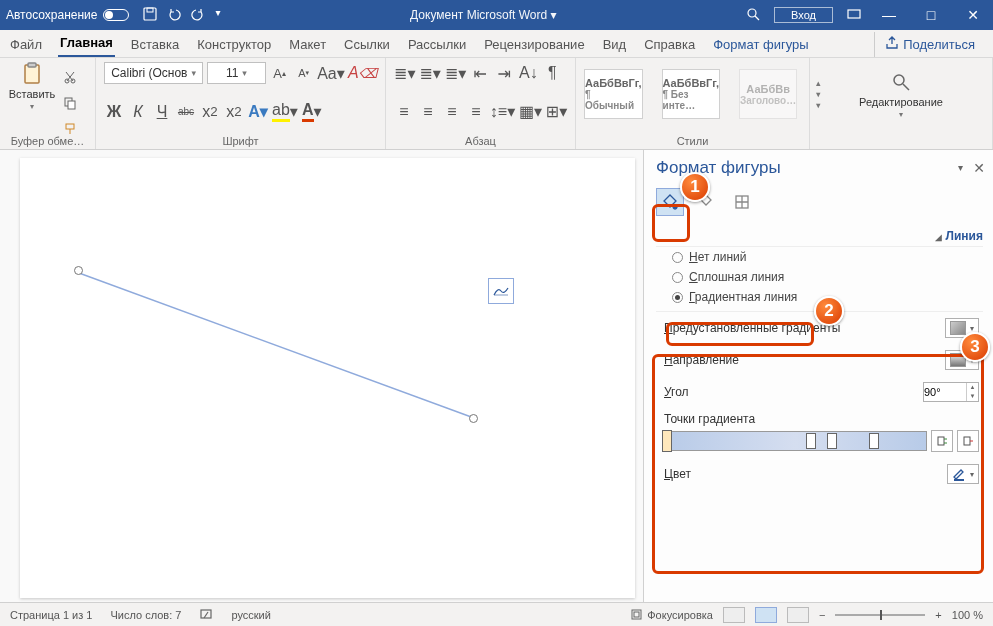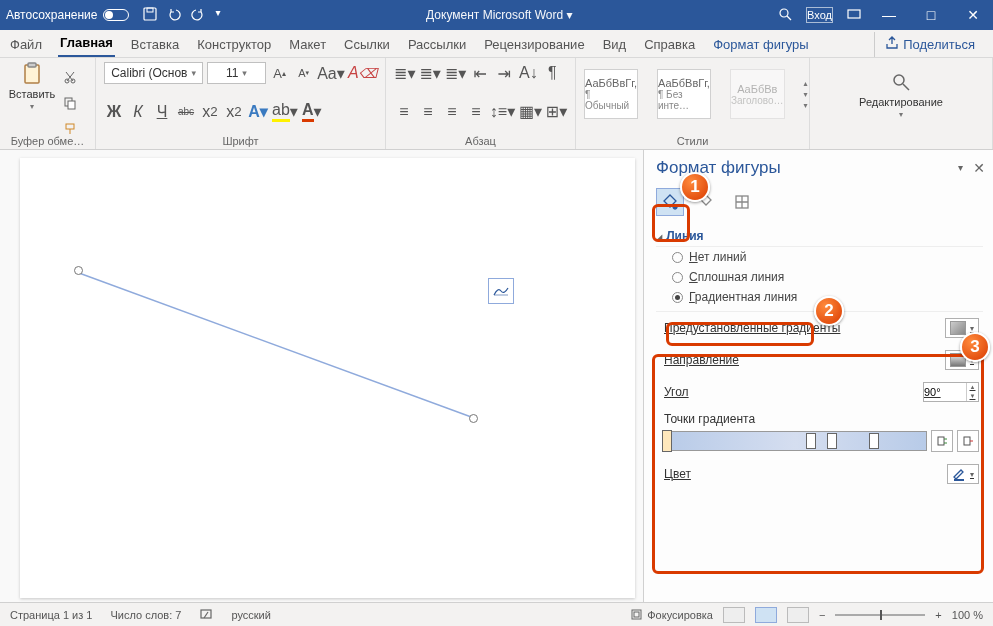--- a/index.html
+++ b/index.html
@@ -5,21 +5,21 @@
 * { box-sizing: border-box; margin: 0; padding: 0; font-family: "Segoe UI", Arial, sans-serif; }
 body { width: 993px; height: 626px; background: #fff; font-size: 12px; color: #333; overflow: hidden; position: relative; }
 
 .titlebar { height: 30px; background: #2b579a; color: #fff; display: flex; align-items: center; padding: 0 6px; font-size: 12px; }
 .titlebar .autosave { display: flex; align-items: center; gap: 6px; }
 .titlebar .toggle { width: 26px; height: 12px; border: 1px solid #fff; border-radius: 6px; position: relative; }
 .titlebar .toggle::after { content:""; width:8px; height:8px; background:#fff; border-radius:50%; position:absolute; left:1px; top:1px; }
 .titlebar .qat { display:flex; gap:10px; margin-left:14px; }
 .titlebar .title { flex:1; text-align:center; font-size:12px; opacity:.95; }
 .titlebar .right { display:flex; align-items:center; gap:14px; }
-.titlebar .login { border:1px solid rgba(255,255,255,.6); padding:1px 0; font-size:11px;text-align:right; }
+.titlebar .login { border:1px solid rgba(255,255,255,.6); padding:1px 16px; font-size:11px;text-align:right; }
 .titlebar .winbtn { width:28px; text-align:center; font-size:14px; }
 .titlebar svg { stroke:#fff; fill:none; }
 
 .tabs { height: 28px; background:#f3f2f1; border-bottom:1px solid #d9d9d9; display:flex; align-items:flex-end; padding:0 8px; gap:14px; font-size:13px; }
 .tab { padding:5px 2px; color:#555; cursor:pointer; }
 .tab.active { color:#000; border-bottom:2px solid #2b579a; font-weight:bold; }
 .tab.accent { color:#2b579a; }
 .share { margin-left:auto; color:#2b579a; display:flex; align-items:center; gap:4px; border-left:1px solid #ccc; padding:4px 10px; }
 
 .ribbon { height: 92px; background:#f3f2f1; border-bottom:1px solid #d0d0d0; display:flex; }
@@ -43,27 +43,27 @@
 .floating { position:absolute; left:468px; top:120px; width:26px; height:26px; border:1px solid #8faadc; background:#fff; display:flex; align-items:center; justify-content:center; }
 .floating svg { width:16px; height:12px; }
 
 .panel { width:350px; border-left:1px solid #d0d0d0; background:#fdfdfd; position:relative; padding:8px 10px 6px 12px; overflow:hidden; }
 .panel-title { font-size:17px; color:#2b579a; margin-bottom:10px; }
 .panel-close { position:absolute; right:8px; top:10px; font-size:14px; color:#666; cursor:pointer; }
 .panel-pin { position:absolute; right:30px; top:12px; font-size:10px; color:#666; cursor:pointer; }
 .panel-tabs { display:flex; gap:8px; margin-bottom:10px; }
 .ptab { width:28px; height:28px; border:1px solid transparent; display:flex; align-items:center; justify-content:center; cursor:pointer; }
 .ptab.selected { background:#cfe2f3; border:1px solid #8faadc; }
-.section-header { font-size:12px; color:#2b579a; font-weight:bold; padding:3px 0; border-bottom:1px solid #eee; cursor:pointer; }
+.section-header { font-size:12px; color:#2b579a; font-weight:bold; padding:3px 0; border-bottom:1px solid #eee; cursor:pointer;text-align:right; }
 .section-header::before { content:"◢"; font-size:8px; margin-right:4px; color:#666; display:inline-block; transform:rotate(0deg); }
 .radio-row { display:flex; align-items:center; gap:6px; padding:3px 2px 3px 16px; font-size:12px; color:#444; cursor:pointer; }
 .radio { width:11px; height:11px; border:1px solid #888; border-radius:50%; position:relative; }
 .radio.checked::after { content:""; width:5px; height:5px; background:#444; border-radius:50%; position:absolute; left:2px; top:2px; }
 .underline-first::first-letter { text-decoration: underline; }
-.prop-row { display:flex; align-items:center; justify-content:space-between; padding:6px 4px 6px 8px; font-size:12px;text-decoration:underline; }
+.prop-row { display:flex; align-items:center; justify-content:space-between; padding:6px 4px 6px 8px; font-size:12px; }
 .prop-row .label { color:#333; }
 .pdrop { height:20px; border:1px solid #b0b0b0; background:#fff; display:flex; align-items:center; padding:0 4px; font-size:11px; gap:4px; min-width:28px; }
 .pdrop .sw { width:16px; height:14px; background:linear-gradient(135deg,#ccc,#888); border:1px solid #999; }
 .pdrop .caret { font-size:8px; color:#666; }
 .spin { height:20px; border:1px solid #b0b0b0; background:#fff; display:flex; align-items:center; font-size:11px; }
 .spin input { width:42px; border:none; text-align:left; padding-right:3px; font-size:11px; outline:none; }
 .spin .arrows { width:12px; display:flex; flex-direction:column; font-size:6px; color:#666; border-left:1px solid #ccc; }
 .spin .arrows span { height:9px; text-align:center; line-height:9px; cursor:pointer; }
 .grad-slider { height:20px; border:1px solid #999; background:linear-gradient(90deg,#b8cbe8,#d5def0,#b8cbe8); position:relative; flex:1; }
 .gstop { width:10px; height:16px; border:1px solid #666; background:#fff; position:absolute; top:1px; }
@@ -222,21 +222,21 @@
       <span class="btn">≡</span>
       <span class="btn">≡</span>
       <span class="btn">↕≡▾</span>
       <span class="btn">▦▾</span>
       <span class="btn">⊞▾</span>
     </div>
     <div class="glabel">Абзац</div>
   </div>
 
   <div class="group" style="width:234px;">
-    <div class="row" style="height:64px;gap:19px;">
+    <div class="row" style="height:64px;gap:19px;font-weight:bold;">
       <div class="style-box">
         <span class="sample">АаБбВвГг,</span>
         <span>¶ Обычный</span>
       </div>
       <div class="style-box">
         <span class="sample">АаБбВвГг,</span>
         <span>¶ Без инте…</span>
       </div>
       <div class="style-box disabled">
         <span class="sample">АаБбВв</span>

